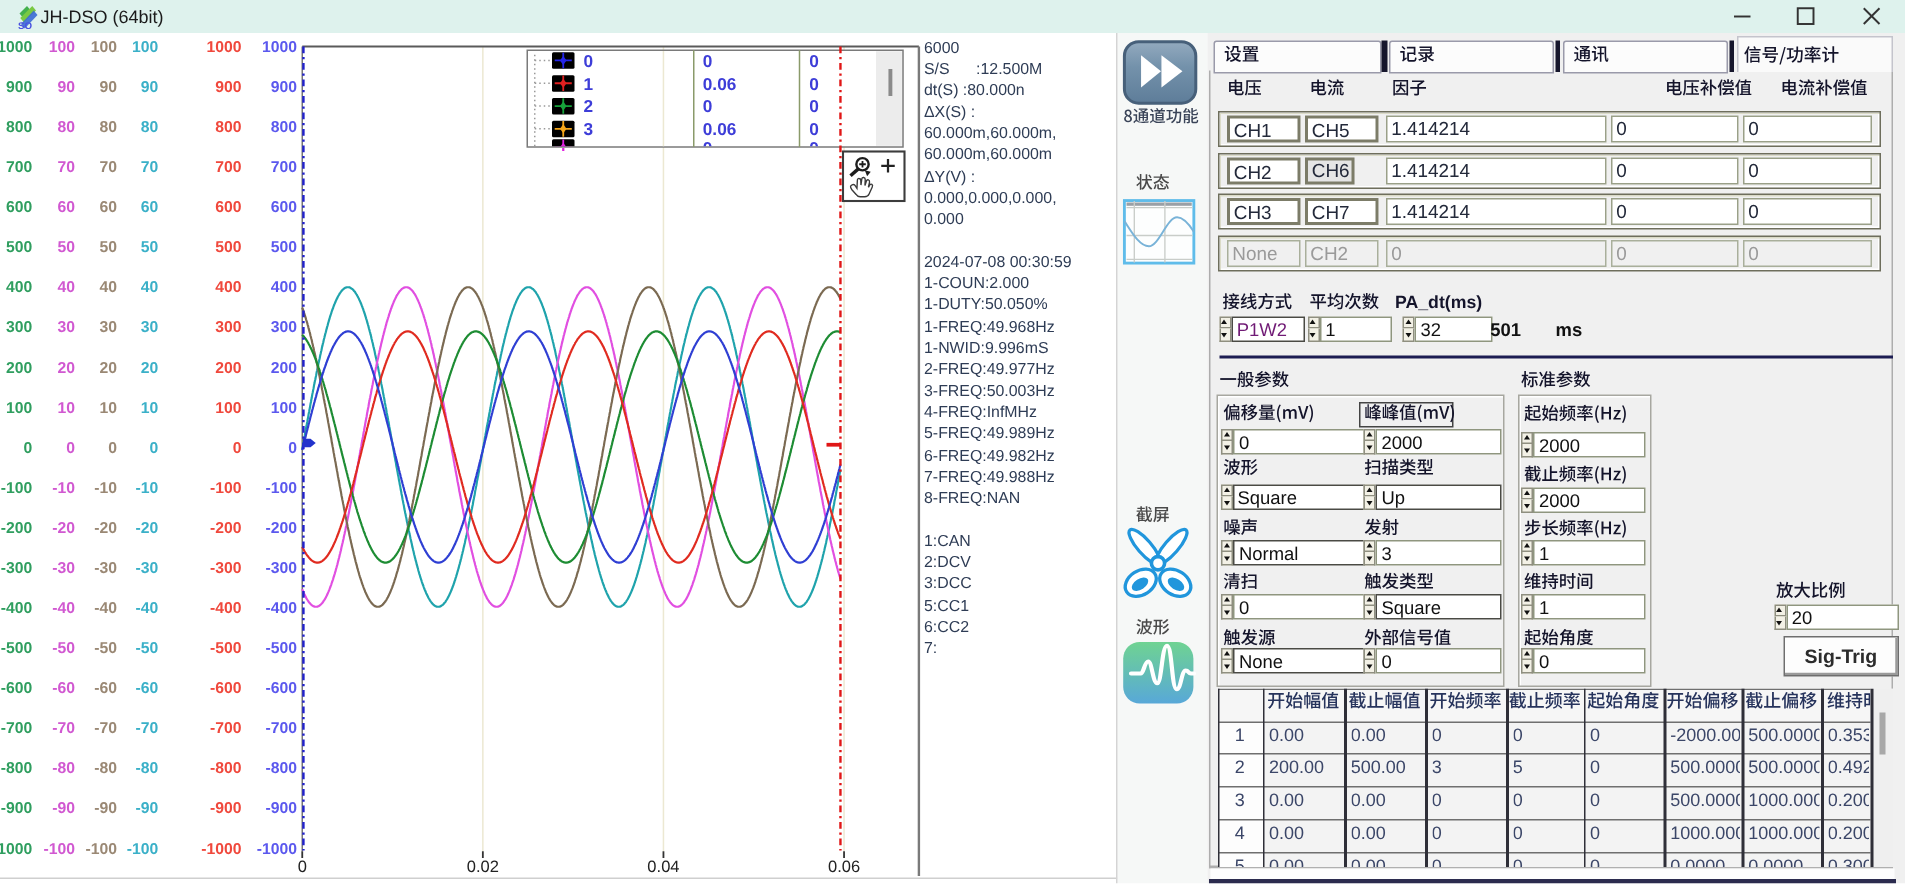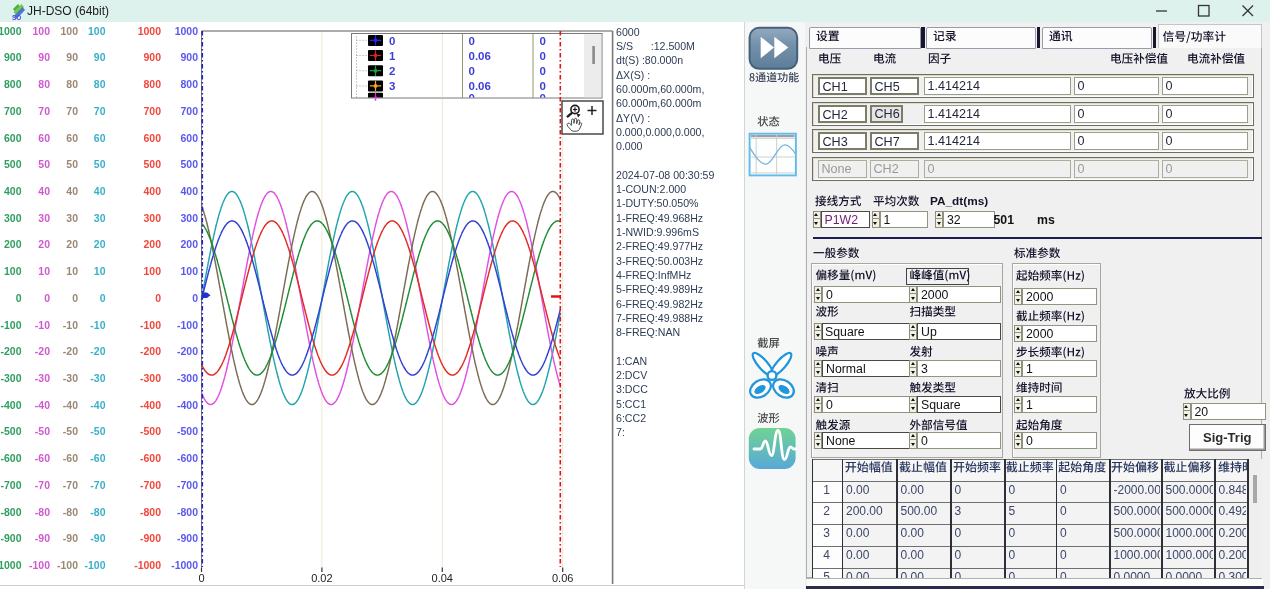--- a/index.html
+++ b/index.html
@@ -526,21 +526,21 @@
       <div style="position:absolute;left:402.5px;top:0;width:1.6px;height:118.5px;background:#2f2f38"></div>
       <div style="position:absolute;left:435.5px;top:0;width:1.6px;height:118.5px;background:#2f2f38"></div>
       <div style="position:absolute;left:2px;top:24.0px;width:26px;text-align:center;font:12px 'Liberation Sans',sans-serif;color:#3b4668">1</div>
       <div style="position:absolute;left:34.5px;top:24.0px;width:48.5px;font:12px 'Liberation Sans',sans-serif;color:#3b4668;white-space:nowrap;overflow:hidden">0.00</div>
       <div style="position:absolute;left:89.0px;top:24.0px;width:48.0px;font:12px 'Liberation Sans',sans-serif;color:#3b4668;white-space:nowrap;overflow:hidden">0.00</div>
       <div style="position:absolute;left:143.0px;top:24.0px;width:48.0px;font:12px 'Liberation Sans',sans-serif;color:#3b4668;white-space:nowrap;overflow:hidden">0</div>
       <div style="position:absolute;left:197.0px;top:24.0px;width:45.5px;font:12px 'Liberation Sans',sans-serif;color:#3b4668;white-space:nowrap;overflow:hidden">0</div>
       <div style="position:absolute;left:248.5px;top:24.0px;width:47.5px;font:12px 'Liberation Sans',sans-serif;color:#3b4668;white-space:nowrap;overflow:hidden">0</div>
       <div style="position:absolute;left:302.0px;top:24.0px;width:46.0px;font:12px 'Liberation Sans',sans-serif;color:#3b4668;white-space:nowrap;overflow:hidden">-2000.00</div>
       <div style="position:absolute;left:354.0px;top:24.0px;width:47.0px;font:12px 'Liberation Sans',sans-serif;color:#3b4668;white-space:nowrap;overflow:hidden">500.0000</div>
-      <div style="position:absolute;left:407.0px;top:24.0px;width:27.0px;font:12px 'Liberation Sans',sans-serif;color:#3b4668;white-space:nowrap;overflow:hidden">0.848</div>
+      <div style="position:absolute;left:407.0px;top:24.0px;width:27.0px;font:12px 'Liberation Sans',sans-serif;color:#3b4668;white-space:nowrap;overflow:hidden">0.353</div>
       <div style="position:absolute;left:2px;top:45.0px;width:26px;text-align:center;font:12px 'Liberation Sans',sans-serif;color:#3b4668">2</div>
       <div style="position:absolute;left:34.5px;top:45.0px;width:48.5px;font:12px 'Liberation Sans',sans-serif;color:#3b4668;white-space:nowrap;overflow:hidden">200.00</div>
       <div style="position:absolute;left:89.0px;top:45.0px;width:48.0px;font:12px 'Liberation Sans',sans-serif;color:#3b4668;white-space:nowrap;overflow:hidden">500.00</div>
       <div style="position:absolute;left:143.0px;top:45.0px;width:48.0px;font:12px 'Liberation Sans',sans-serif;color:#3b4668;white-space:nowrap;overflow:hidden">3</div>
       <div style="position:absolute;left:197.0px;top:45.0px;width:45.5px;font:12px 'Liberation Sans',sans-serif;color:#3b4668;white-space:nowrap;overflow:hidden">5</div>
       <div style="position:absolute;left:248.5px;top:45.0px;width:47.5px;font:12px 'Liberation Sans',sans-serif;color:#3b4668;white-space:nowrap;overflow:hidden">0</div>
       <div style="position:absolute;left:302.0px;top:45.0px;width:46.0px;font:12px 'Liberation Sans',sans-serif;color:#3b4668;white-space:nowrap;overflow:hidden">500.0000</div>
       <div style="position:absolute;left:354.0px;top:45.0px;width:47.0px;font:12px 'Liberation Sans',sans-serif;color:#3b4668;white-space:nowrap;overflow:hidden">500.0000</div>
       <div style="position:absolute;left:407.0px;top:45.0px;width:27.0px;font:12px 'Liberation Sans',sans-serif;color:#3b4668;white-space:nowrap;overflow:hidden">0.492</div>
       <div style="position:absolute;left:2px;top:67.0px;width:26px;text-align:center;font:12px 'Liberation Sans',sans-serif;color:#3b4668">3</div>

